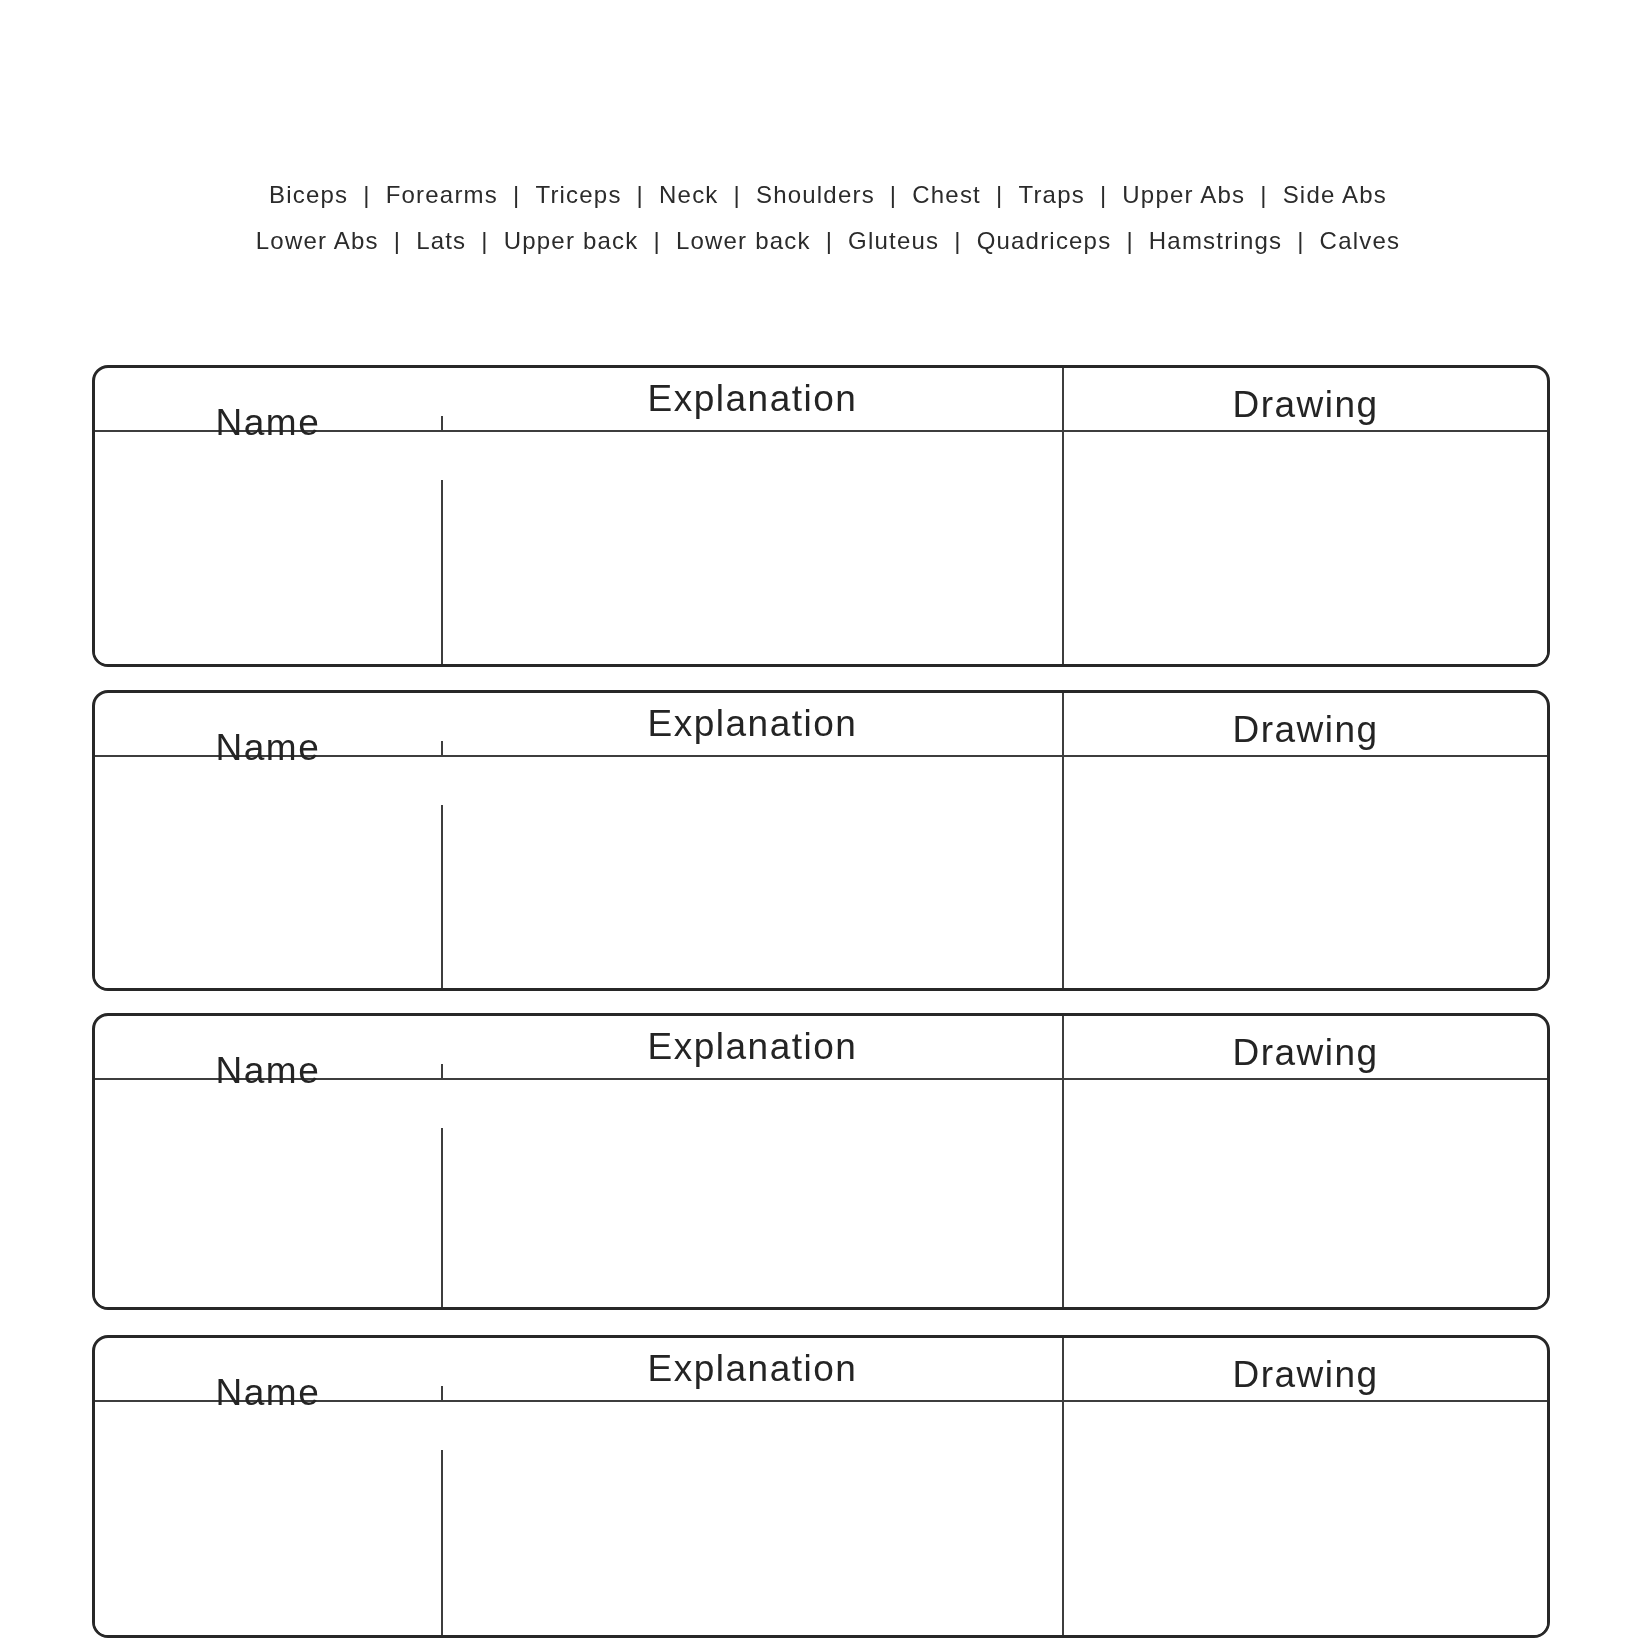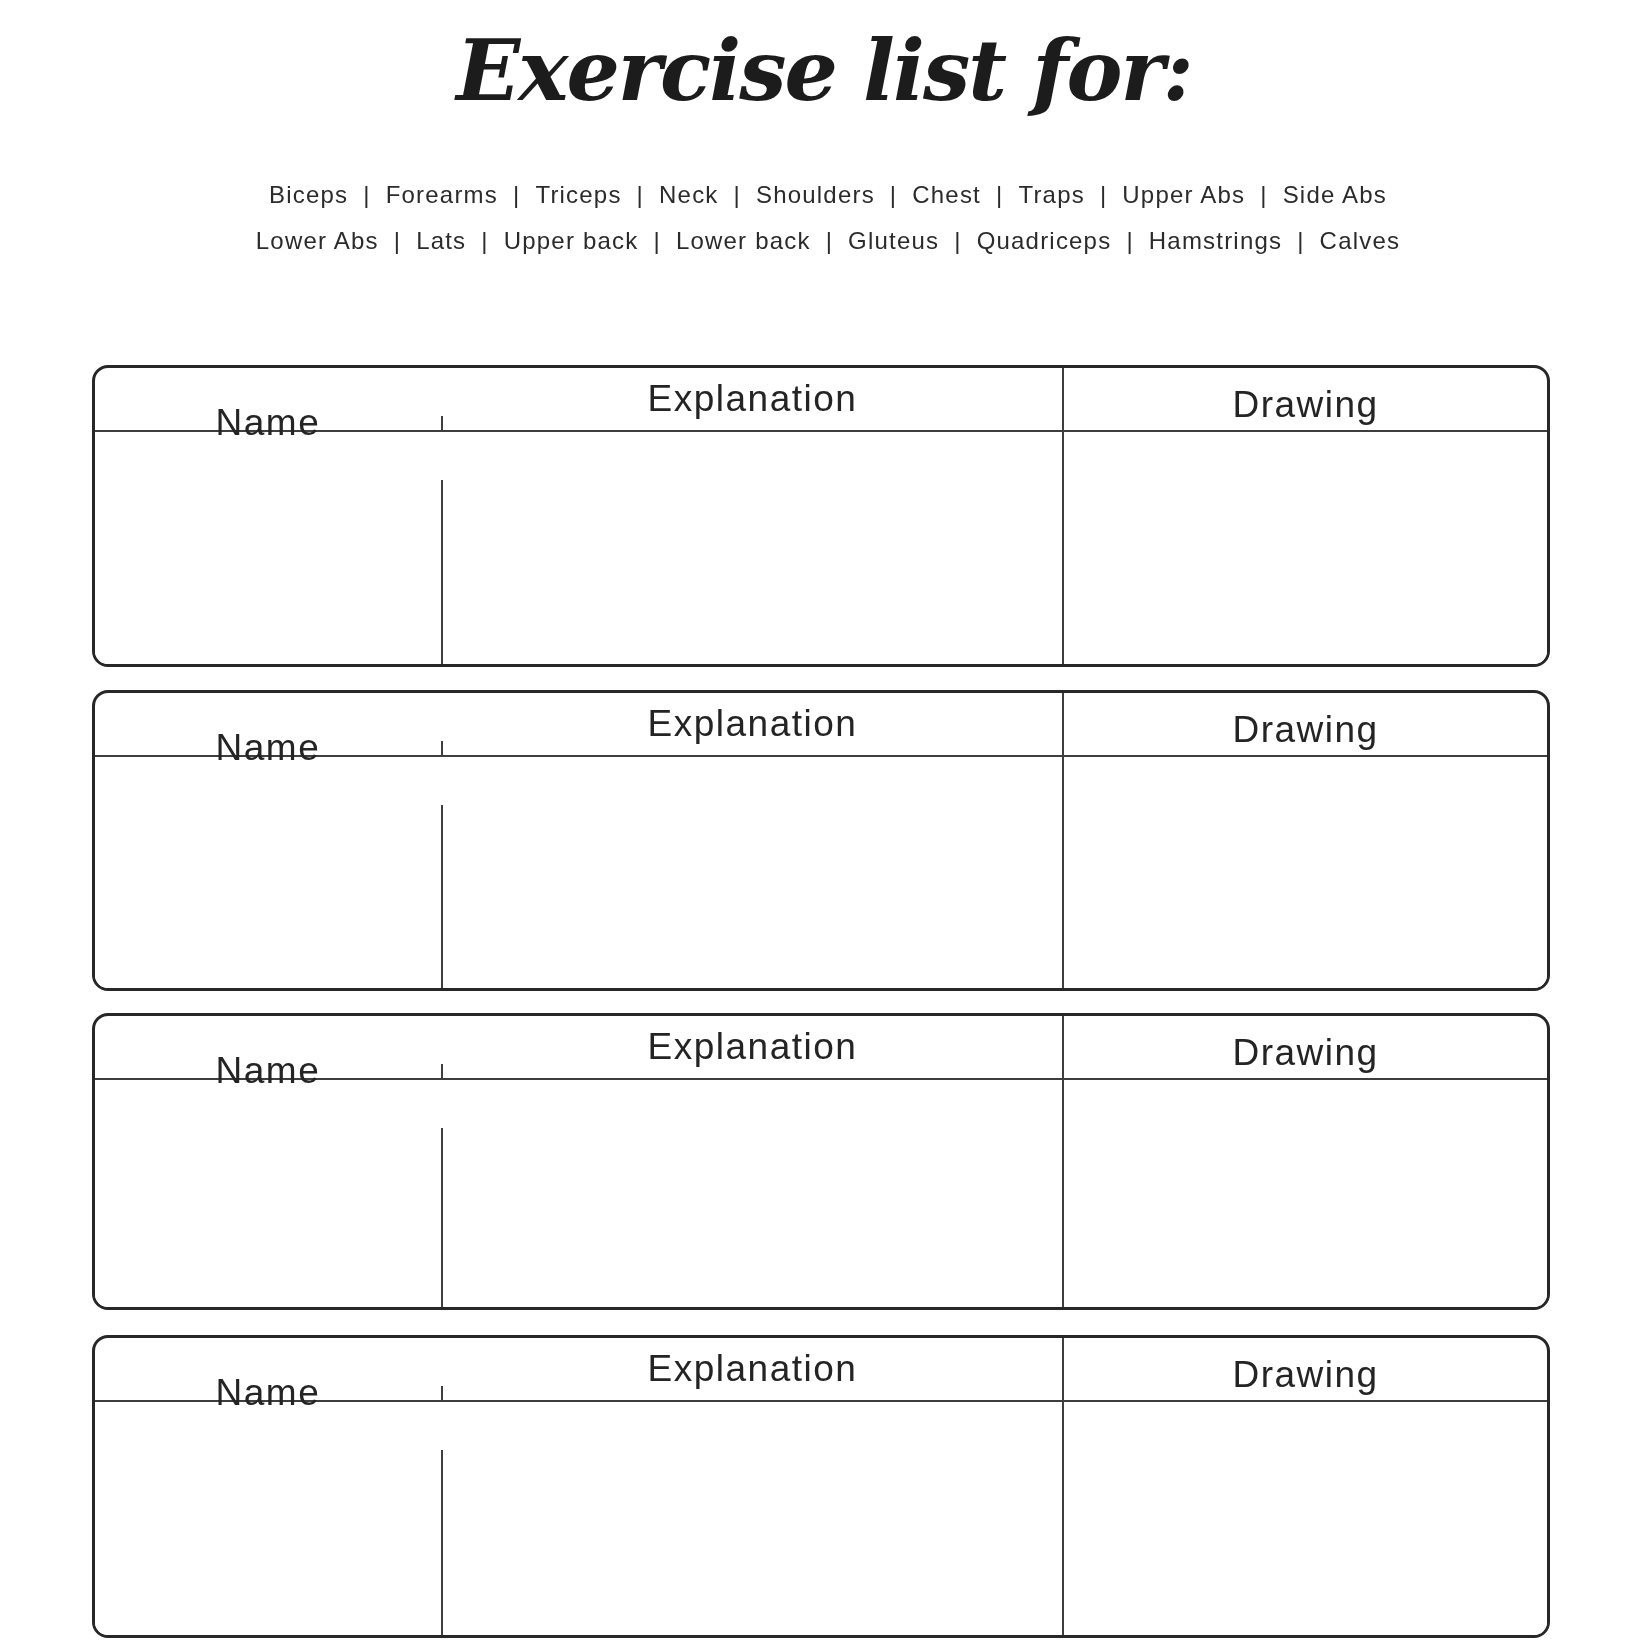--- a/index.html
+++ b/index.html
@@ -100,21 +100,20 @@
   }
   .td {
     background: #ffffff;
   }
 </style>
 </head>
 <body>
 
 <div class="page">
 
-  <div class="title">Exercise list for:</div>
 
   <div class="muscle-list">
     <div class="muscle-line" id="muscle-line-1"><span>Biceps</span><span class="sep">|</span><span>Forearms</span><span class="sep">|</span><span>Triceps</span><span class="sep">|</span><span>Neck</span><span class="sep">|</span><span>Shoulders</span><span class="sep">|</span><span>Chest</span><span class="sep">|</span><span>Traps</span><span class="sep">|</span><span>Upper Abs</span><span class="sep">|</span><span>Side Abs</span></div>
     <div class="muscle-line" id="muscle-line-2"><span>Lower Abs</span><span class="sep">|</span><span>Lats</span><span class="sep">|</span><span>Upper back</span><span class="sep">|</span><span>Lower back</span><span class="sep">|</span><span>Gluteus</span><span class="sep">|</span><span>Quadriceps</span><span class="sep">|</span><span>Hamstrings</span><span class="sep">|</span><span>Calves</span></div>
   </div>
 
   <div class="xtable xtable-1">
     <div class="thead">
       <div class="th col-name v-divide">Name</div>
       <div class="th col-expl v-divide">Explanation</div>

